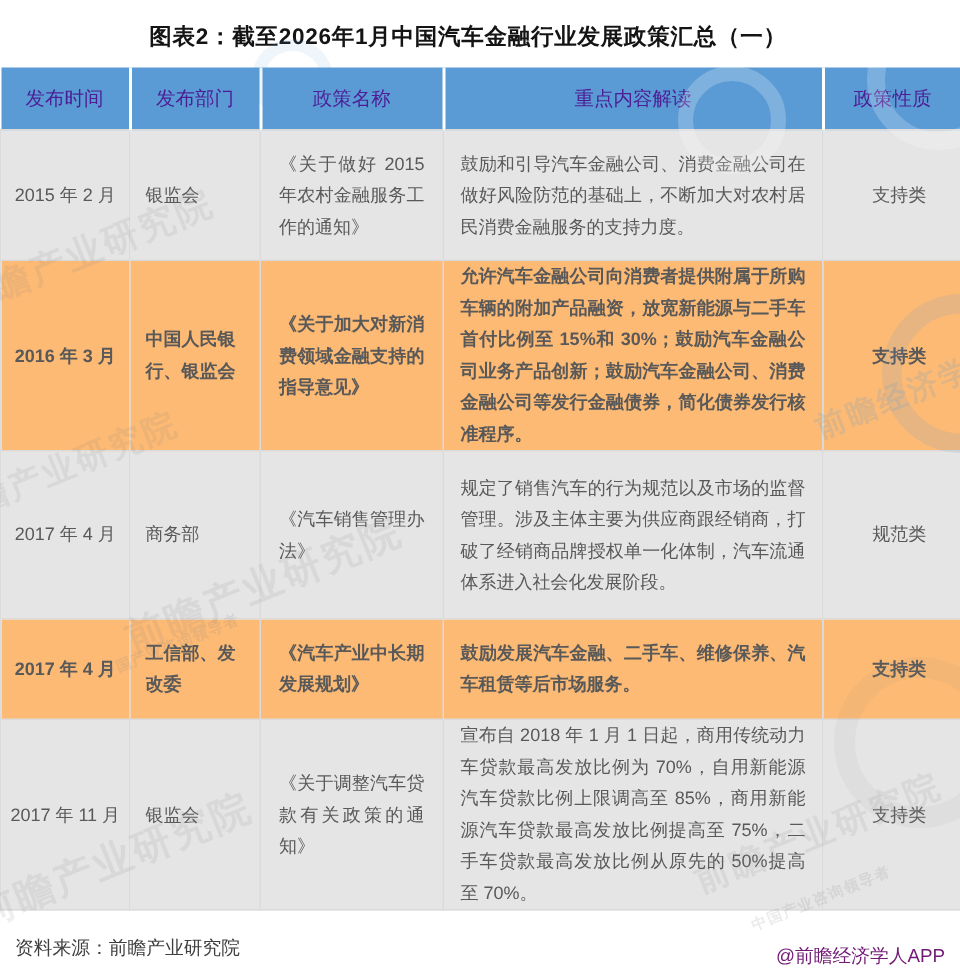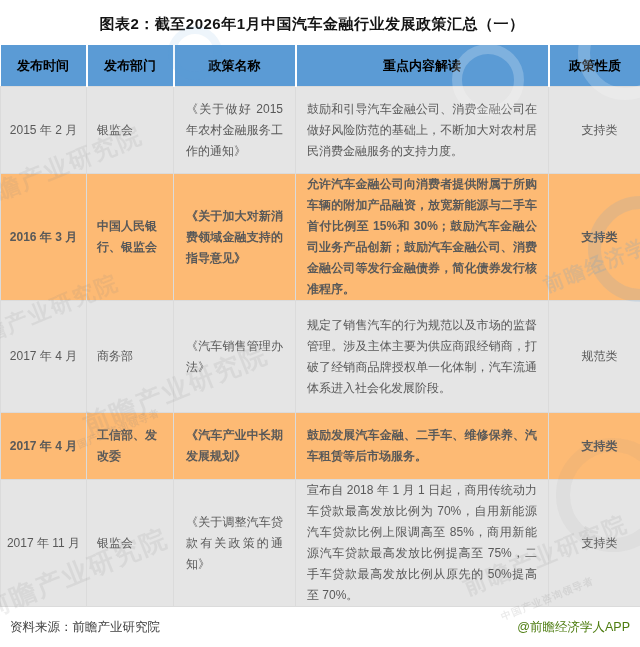--- a/index.html
+++ b/index.html
@@ -13,22 +13,22 @@
     text-align:center;
     font-size:15px; font-weight:bold; color:#141414;
     padding:15px 16px 11px 0;
     letter-spacing:0.5px;
   }
   table.policy-table {
     width:640px; border-collapse:collapse; table-layout:fixed;
     position:relative; z-index:1;
   }
   thead th {
-    background:#5B9BD5; color:#000000;
-    font-size:13px; font-weight:bold;
+    background:#5B9BD5; color:#4c1d95;
+    font-size:13px; font-weight:normal;
     height:41px; text-align:center;
     border-left:2px solid #ffffff;
     padding:0;
   }
   thead th:first-child { border-left:none; }
   tbody td {
     border:1px solid #DBDBDB;
     font-size:12px; color:#595959;
     vertical-align:middle;
     line-height:21px;
@@ -45,21 +45,21 @@
   tr.r2 { height:127px; }
   tr.r3 { height:112px; }
   tr.r4 { height:67px; }
   tr.r5 { height:125px; }
   .page-footer {
     display:flex; justify-content:space-between; align-items:center;
     padding:12px 10px 0 10px;
     font-size:12.5px; color:#3f3f3f;
     position:relative; z-index:1;gap:19px;
   }
-  .footer-brand { color:#4d7c0f; }
+  .footer-brand { color:#701a75;margin-top:10px; }
   
   .wm-layer { position:absolute; left:0; top:0; width:640px; height:647px;
               pointer-events:none; z-index:10; overflow:hidden; }
   .wm { position:absolute; font-weight:bold; white-space:nowrap;
         color:rgba(128,128,128,0.13); transform:rotate(-22deg);
         letter-spacing:2px; }
   .wm1 { left:-34px; top:152px; font-size:24px; }
   .wm2 { left:-44px; top:298px; font-size:22px; }
   .wm3 { left:78px;  top:372px; font-size:26px; }
   .wm4 { left:-22px; top:556px; font-size:26px; }

